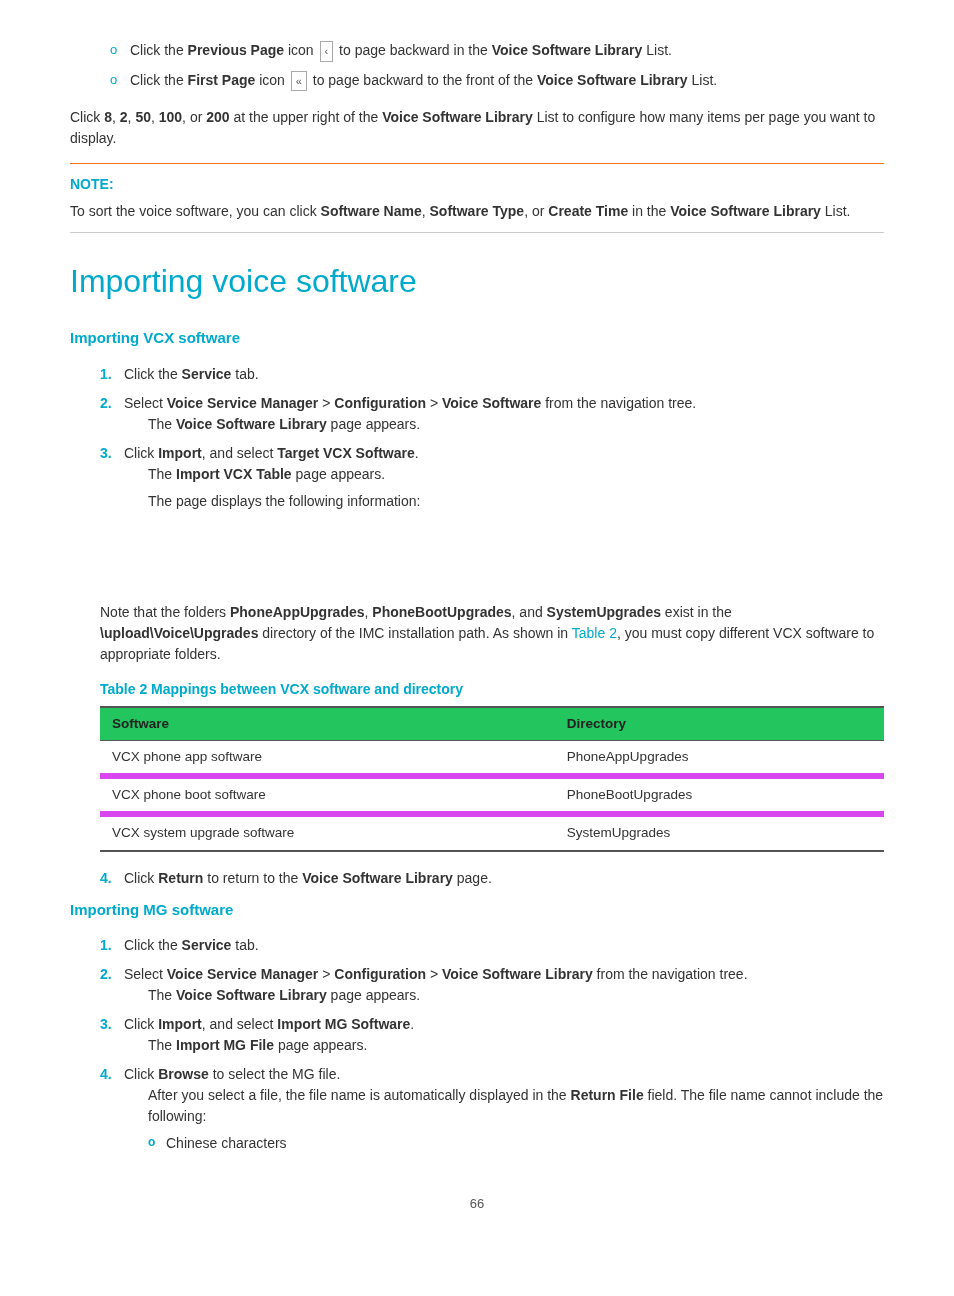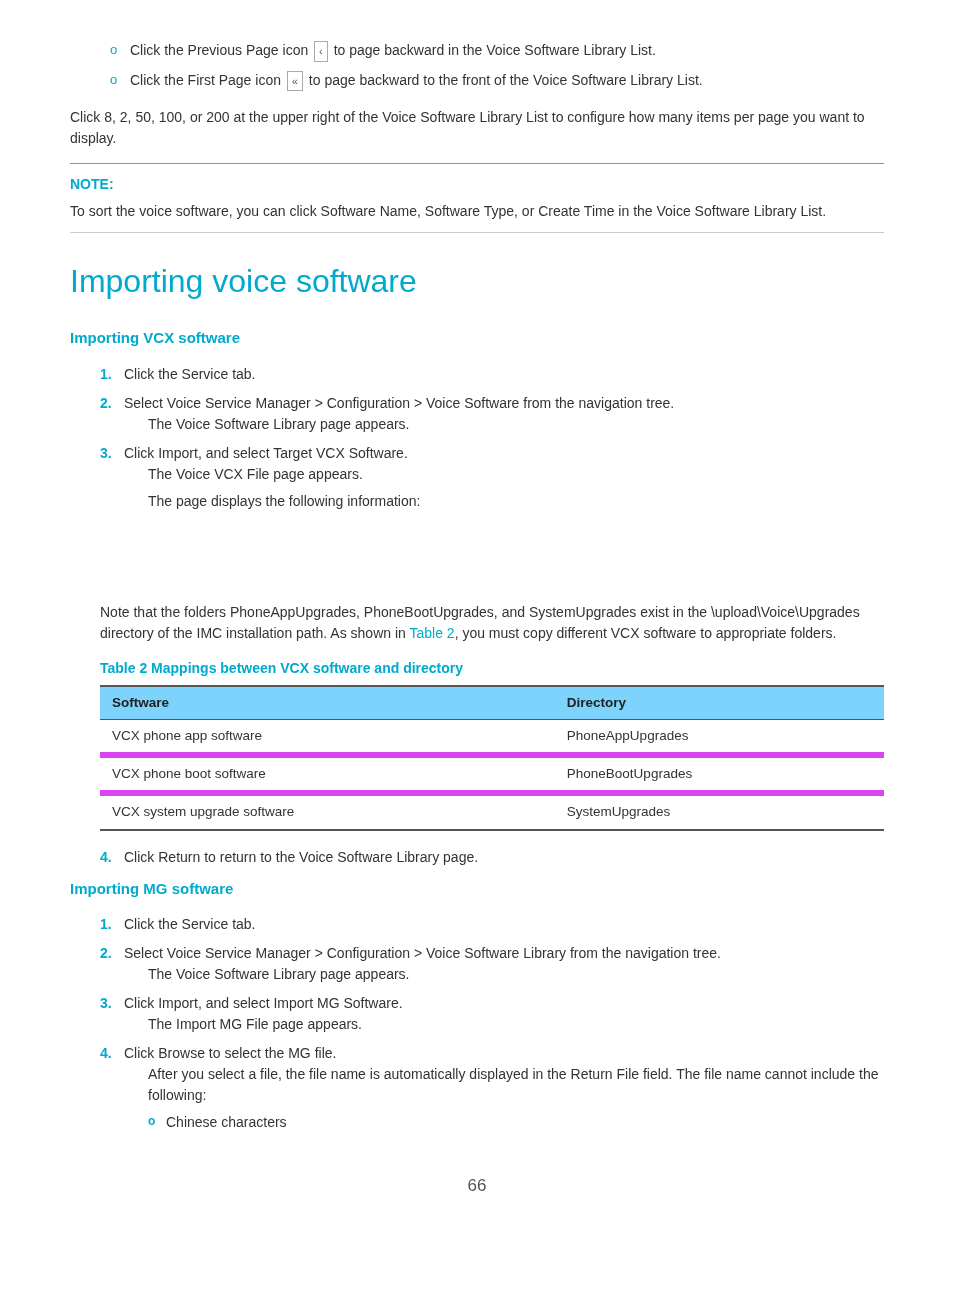--- a/index.html
+++ b/index.html
@@ -84,56 +84,56 @@
       position: absolute;
       left: 0;
       color: #00aacc;
       font-weight: bold;
     }
     .sub-para {
       margin-left: 24px;
       margin-bottom: 6px;
       color: #333;
     }
-    bold, b { font-weight: normal; }
+    bold, b { font-weight: bold; }
     .table-title {
       color: #00aacc;
       font-size: 14px;
       font-weight: bold;
       margin-bottom: 6px;
       margin-top: 4px;
     }
     .data-table {
       width: 100%;
       border-collapse: collapse;
       margin-bottom: 16px;
       font-size: 13.5px;
     }
     .data-table th {
-      background: #7dd3fc;
+      background: #22c55e;
       border-top: 2px solid #555;
       border-bottom: 1px solid #555;
       text-align: left;
       padding: 6px 12px;
       font-weight: bold;
       color: #222;
     }
     .data-table td {
       border-bottom: 6px solid #d946ef;
       padding: 6px 12px;
       color: #333;
     }
     .data-table tr:last-child td {
       border-bottom: 2px solid #555;
     }
     .page-number {
       text-align: center;
       margin-top: 40px;
       color: #555;
-      font-size: 17px;
+      font-size: 13px;
     }
     .inner-bullet {
       list-style: none;
       margin-left: 24px;
       margin-top: 6px;
     }
     .inner-bullet li {
       position: relative;
       padding-left: 18px;
       margin-bottom: 4px;
@@ -180,21 +180,21 @@
 <ol class="numbered-list">
   <li>
     Click the <b>Service</b> tab.
   </li>
   <li>
     Select <b>Voice Service Manager</b> &gt; <b>Configuration</b> &gt; <b>Voice Software</b> from the navigation tree.
     <div class="sub-para">The <b>Voice Software Library</b> page appears.</div>
   </li>
   <li>
     Click <b>Import</b>, and select <b>Target VCX Software</b>.
-    <div class="sub-para">The <b>Voice VCX File</b> page appears.</div>
+    <div class="sub-para">The <b>Import VCX Table</b> page appears.</div>
     <div class="sub-para">The page displays the following information:</div>
   </li>
 </ol>
 
 <div class="gap"></div>
 
 <p class="paragraph" style="margin-left:30px;">
   Note that the folders <b>PhoneAppUpgrades</b>, <b>PhoneBootUpgrades</b>, and <b>SystemUpgrades</b> exist in the <b>\upload\Voice\Upgrades</b> directory of the IMC installation path. As shown in <a style="color:#00aacc; text-decoration:none;">Table 2</a>, you must copy different VCX software to appropriate folders.
 </p>
 

